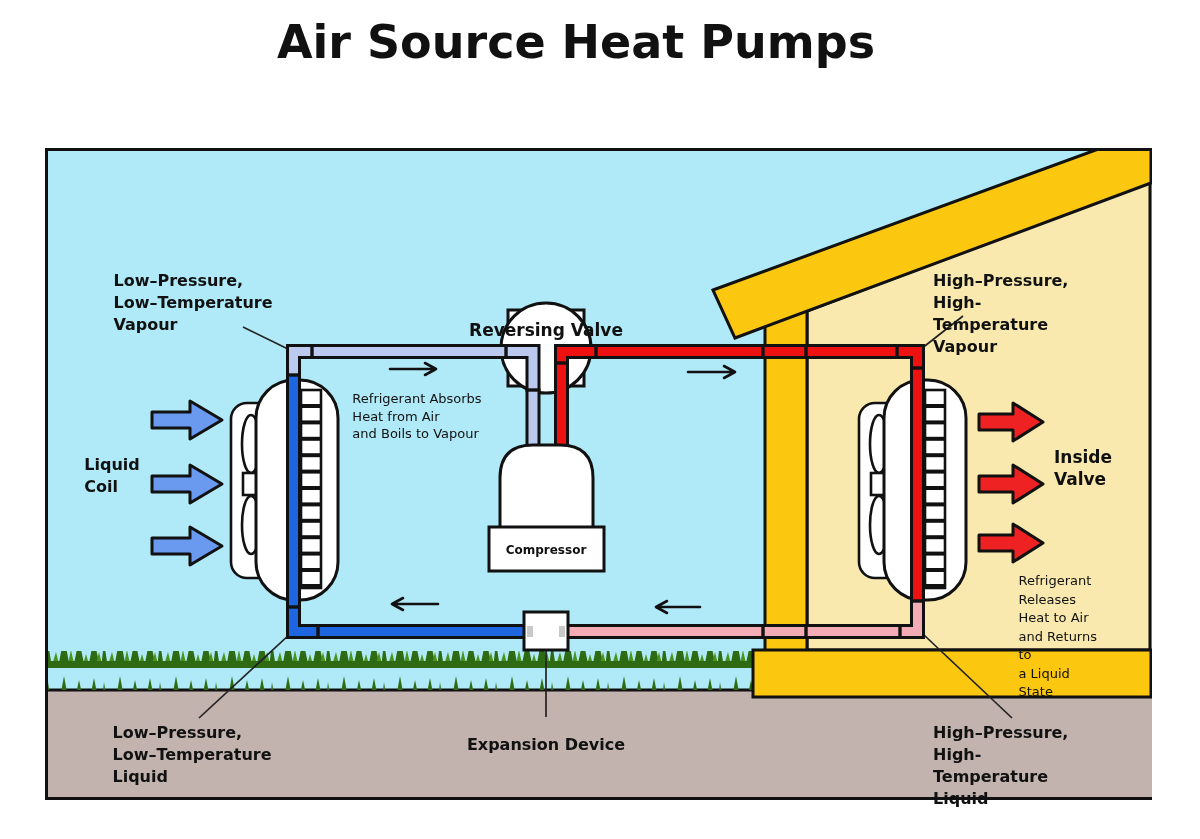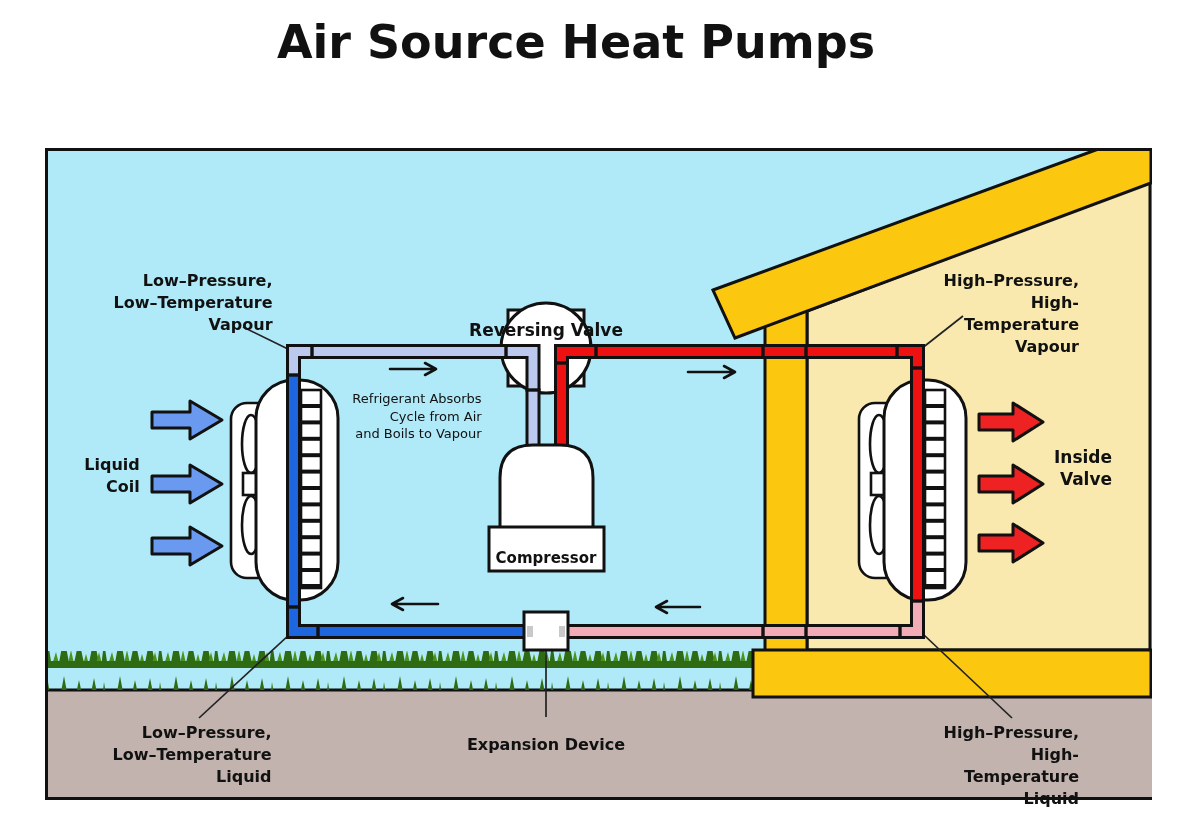--- a/index.html
+++ b/index.html
@@ -3,26 +3,26 @@
 <meta charset="utf-8">
 <style>
   html,body{margin:0;padding:0;background:#ffffff;}
   .stage{position:relative;width:1152px;height:839px;background:#fff;
          font-family:"DejaVu Sans","Liberation Sans",sans-serif;overflow:hidden;color:var(--text,#111);}
   .title{position:absolute;left:0;right:0;top:16px;text-align:center;
          font-size:46px;font-weight:bold;line-height:52px;}
   .subtitle{position:absolute;left:0;right:0;top:76px;text-align:center;
          font-size:33px;font-weight:bold;line-height:38px;}
   .diagram{position:absolute;left:45px;top:148px;width:1110px;height:652px;}
-  .lbl{position:absolute;transform:translateX(-50%);text-align:right;white-space:pre-line;
+  .lbl{position:absolute;transform:translateX(-50%);text-align:left;white-space:pre-line;
        font-weight:bold;font-size:16px;line-height:22px;}
   .lbl.big{font-size:17px;}
   .lbl.small{font-weight:normal;font-size:13px;line-height:17.5px;}
   .lbl.small2{font-weight:normal;font-size:13px;line-height:18.5px;}
-  .lbl.comp-lbl{font-size:15px;margin-top:8px;}
+  .lbl.comp-lbl{font-size:12px;}
   
   .sky{fill:var(--sky);}
   .ground{fill:var(--ground);stroke:#111;stroke-width:3;}
   .g1{fill:var(--grass_dark);} .g2{fill:var(--grass_mid);}
   .gold{fill:var(--roof_gold);stroke:#111;stroke-width:3;stroke-linejoin:miter;}
   .interior{fill:var(--house_interior);stroke:#111;stroke-width:3;}
   .comp{fill:var(--component_fill);stroke:#111;stroke-width:3;}
   .comp2{fill:var(--component_fill);stroke:#111;stroke-width:2.6;}
   .pipeO{fill:none;stroke:#111;stroke-width:15;stroke-linejoin:miter;}
   .pipeI{fill:none;stroke-width:9;stroke-linejoin:miter;}
@@ -200,24 +200,28 @@
   <div class="lbl" style="left:193px;top:270px;">Low–Pressure,
 Low–Temperature
 Vapour</div>
   <div class="lbl big" style="left:546px;top:272px;margin-top:47px;">Reversing Valve</div>
   <div class="lbl" style="left:1006px;top:270px;">High–Pressure,
 High-Temperature
 Vapour</div>
   <div class="lbl" style="left:112px;top:454px;">Liquid
 Coil</div>
   <div class="lbl small" style="left:417px;top:390px;">Refrigerant Absorbs
-Cycle from Air
+Heat from Air
 and Boils to Vapour</div>
   <div class="lbl big" style="left:1083px;top:446px;">Inside
 Valve</div>
+  <div class="lbl small2" style="left:1063px;top:572px;">Refrigerant Releases
+Heat to Air
+and Returns to
+a Liquid State</div>
   <div class="lbl comp-lbl" style="left:546px;top:539px;">Compressor</div>
   <div class="lbl" style="left:546px;top:722px;margin-top:12px;">Expansion Device</div>
   <div class="lbl" style="left:192px;top:722px;">Low–Pressure,
 Low–Temperature
 Liquid</div>
   <div class="lbl" style="left:1006px;top:722px;">High–Pressure,
 High-Temperature
 Liquid</div>
 
 </div>

